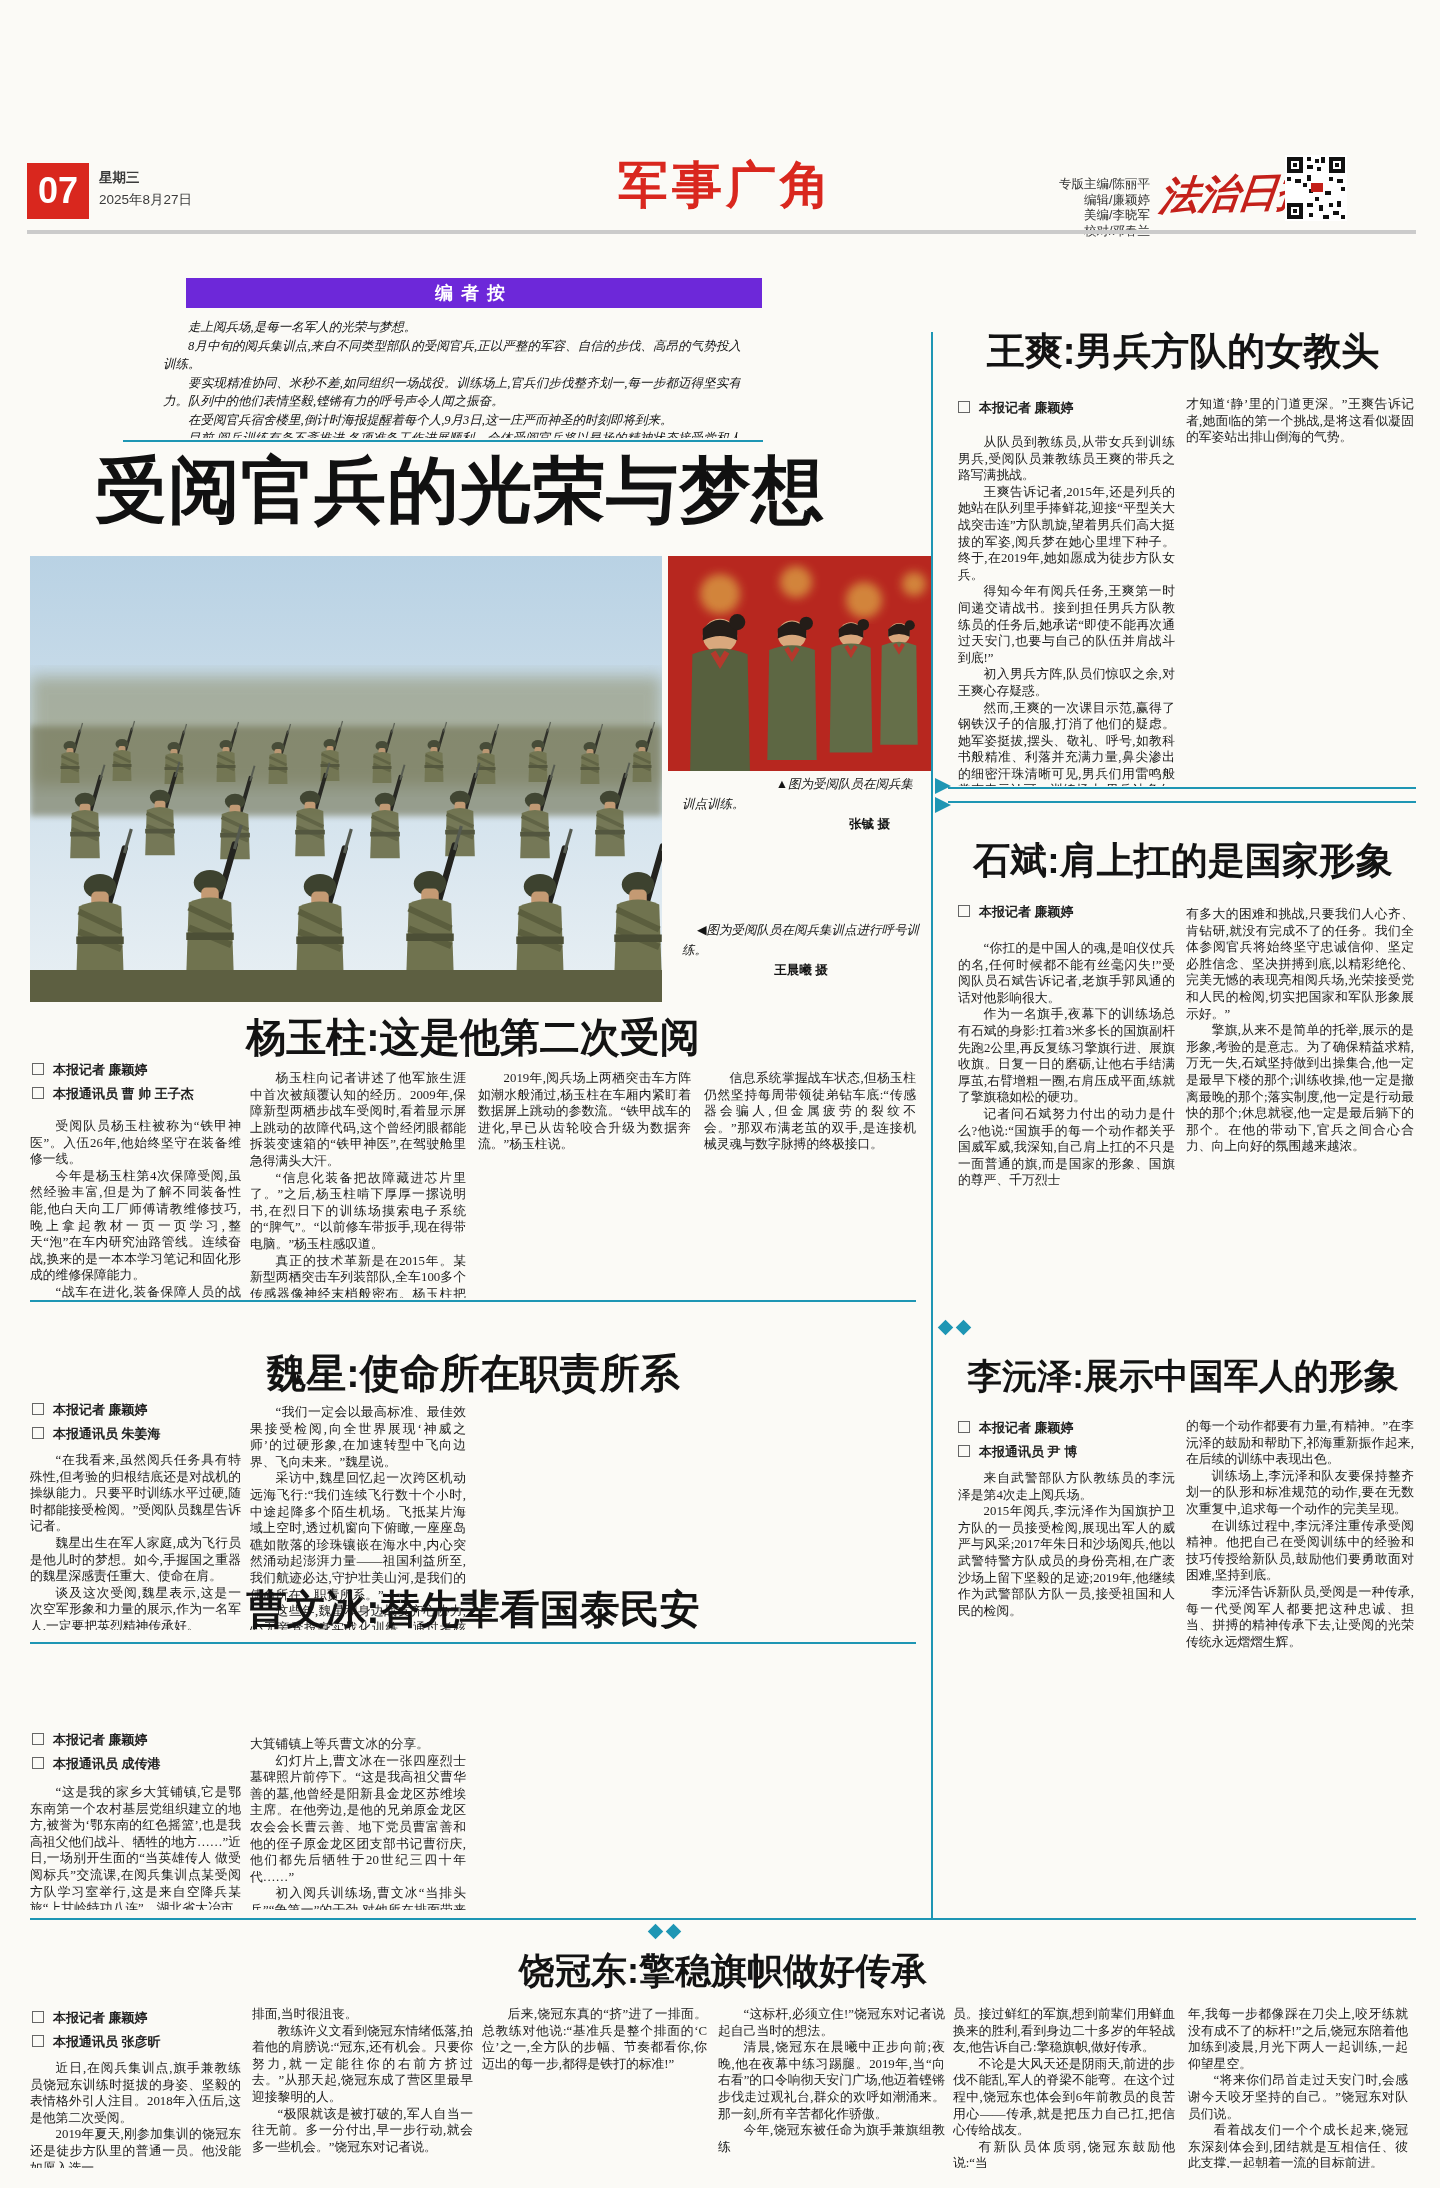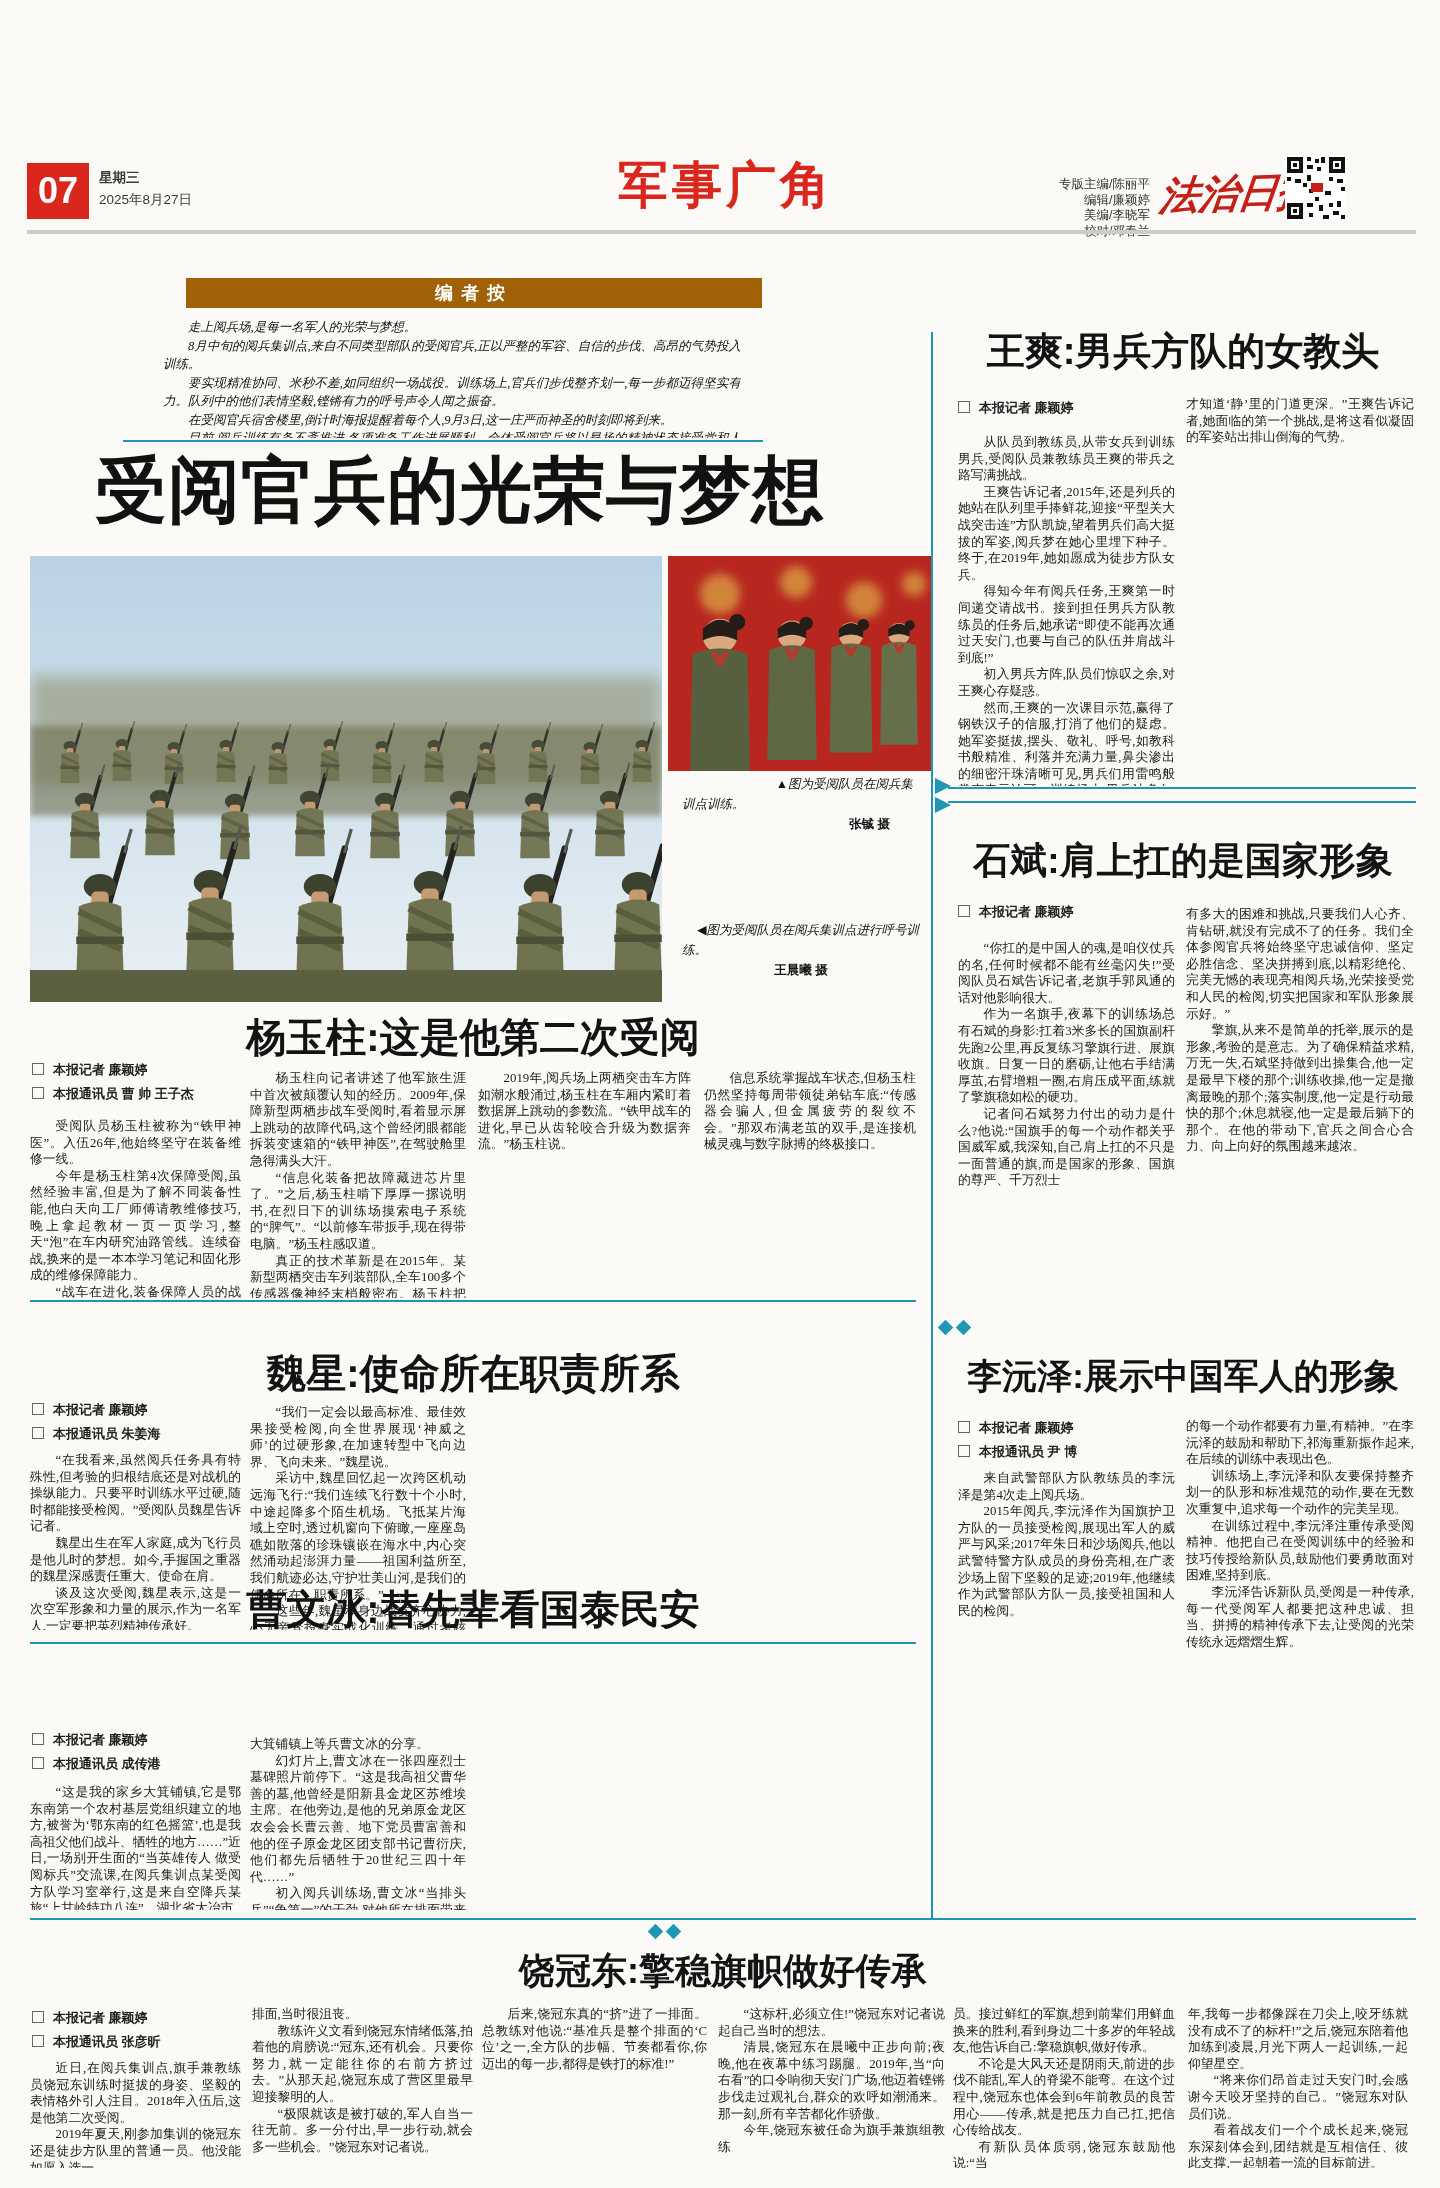--- a/index.html
+++ b/index.html
@@ -11,21 +11,21 @@
            font-size:36px;text-align:center;line-height:56px;}
   .datetxt{font-family:"Liberation Sans",sans-serif;font-size:13.5px;color:#3a3a3a;line-height:21px;}
   .sectitle{color:#d9271e;font-family:"Liberation Sans",sans-serif;font-weight:900;font-size:50px;
             letter-spacing:4px;text-align:center;line-height:1.1;}
   .credits{font-family:"Liberation Sans",sans-serif;font-size:12.5px;line-height:15.5px;color:#333;text-align:right;}
   .masthead{color:#c4201a;font-weight:900;font-style:italic;font-size:40px;letter-spacing:-1px;
             transform:skewX(-8deg) rotate(-2deg);font-family:"DejaVu Serif",serif;white-space:nowrap;}
   .hrule{background:#cbcbcb;}
   .teal{background:#1e96b4;}
   
-  .noteband{background:#a16207;color:#fff;font-family:"Liberation Sans",sans-serif;font-weight:700;
+  .noteband{background:#6d28d9;color:#fff;font-family:"Liberation Sans",sans-serif;font-weight:700;
             font-size:18px;letter-spacing:8px;text-align:center;line-height:30px;}
   .kai{font-style:italic;font-size:12.5px;line-height:18.5px;text-align:justify;color:#101010;}
   .kai p{margin:0;text-indent:2em;}
   
   .hl{font-family:"Liberation Sans",sans-serif;font-weight:800;color:#131313;text-align:center;line-height:1.15;}
   .lead-hl{font-family:"Liberation Sans",sans-serif;font-weight:900;color:#111;font-size:72px;
            letter-spacing:1px;text-align:center;line-height:1;white-space:nowrap;}
   
   .byline{font-family:"Liberation Sans",sans-serif;font-size:13px;font-weight:700;color:#222;line-height:24px;white-space:nowrap;}
   .bsq{display:inline-block;width:10px;height:10px;border:1.5px solid #666;margin-right:9px;vertical-align:-1px;}

